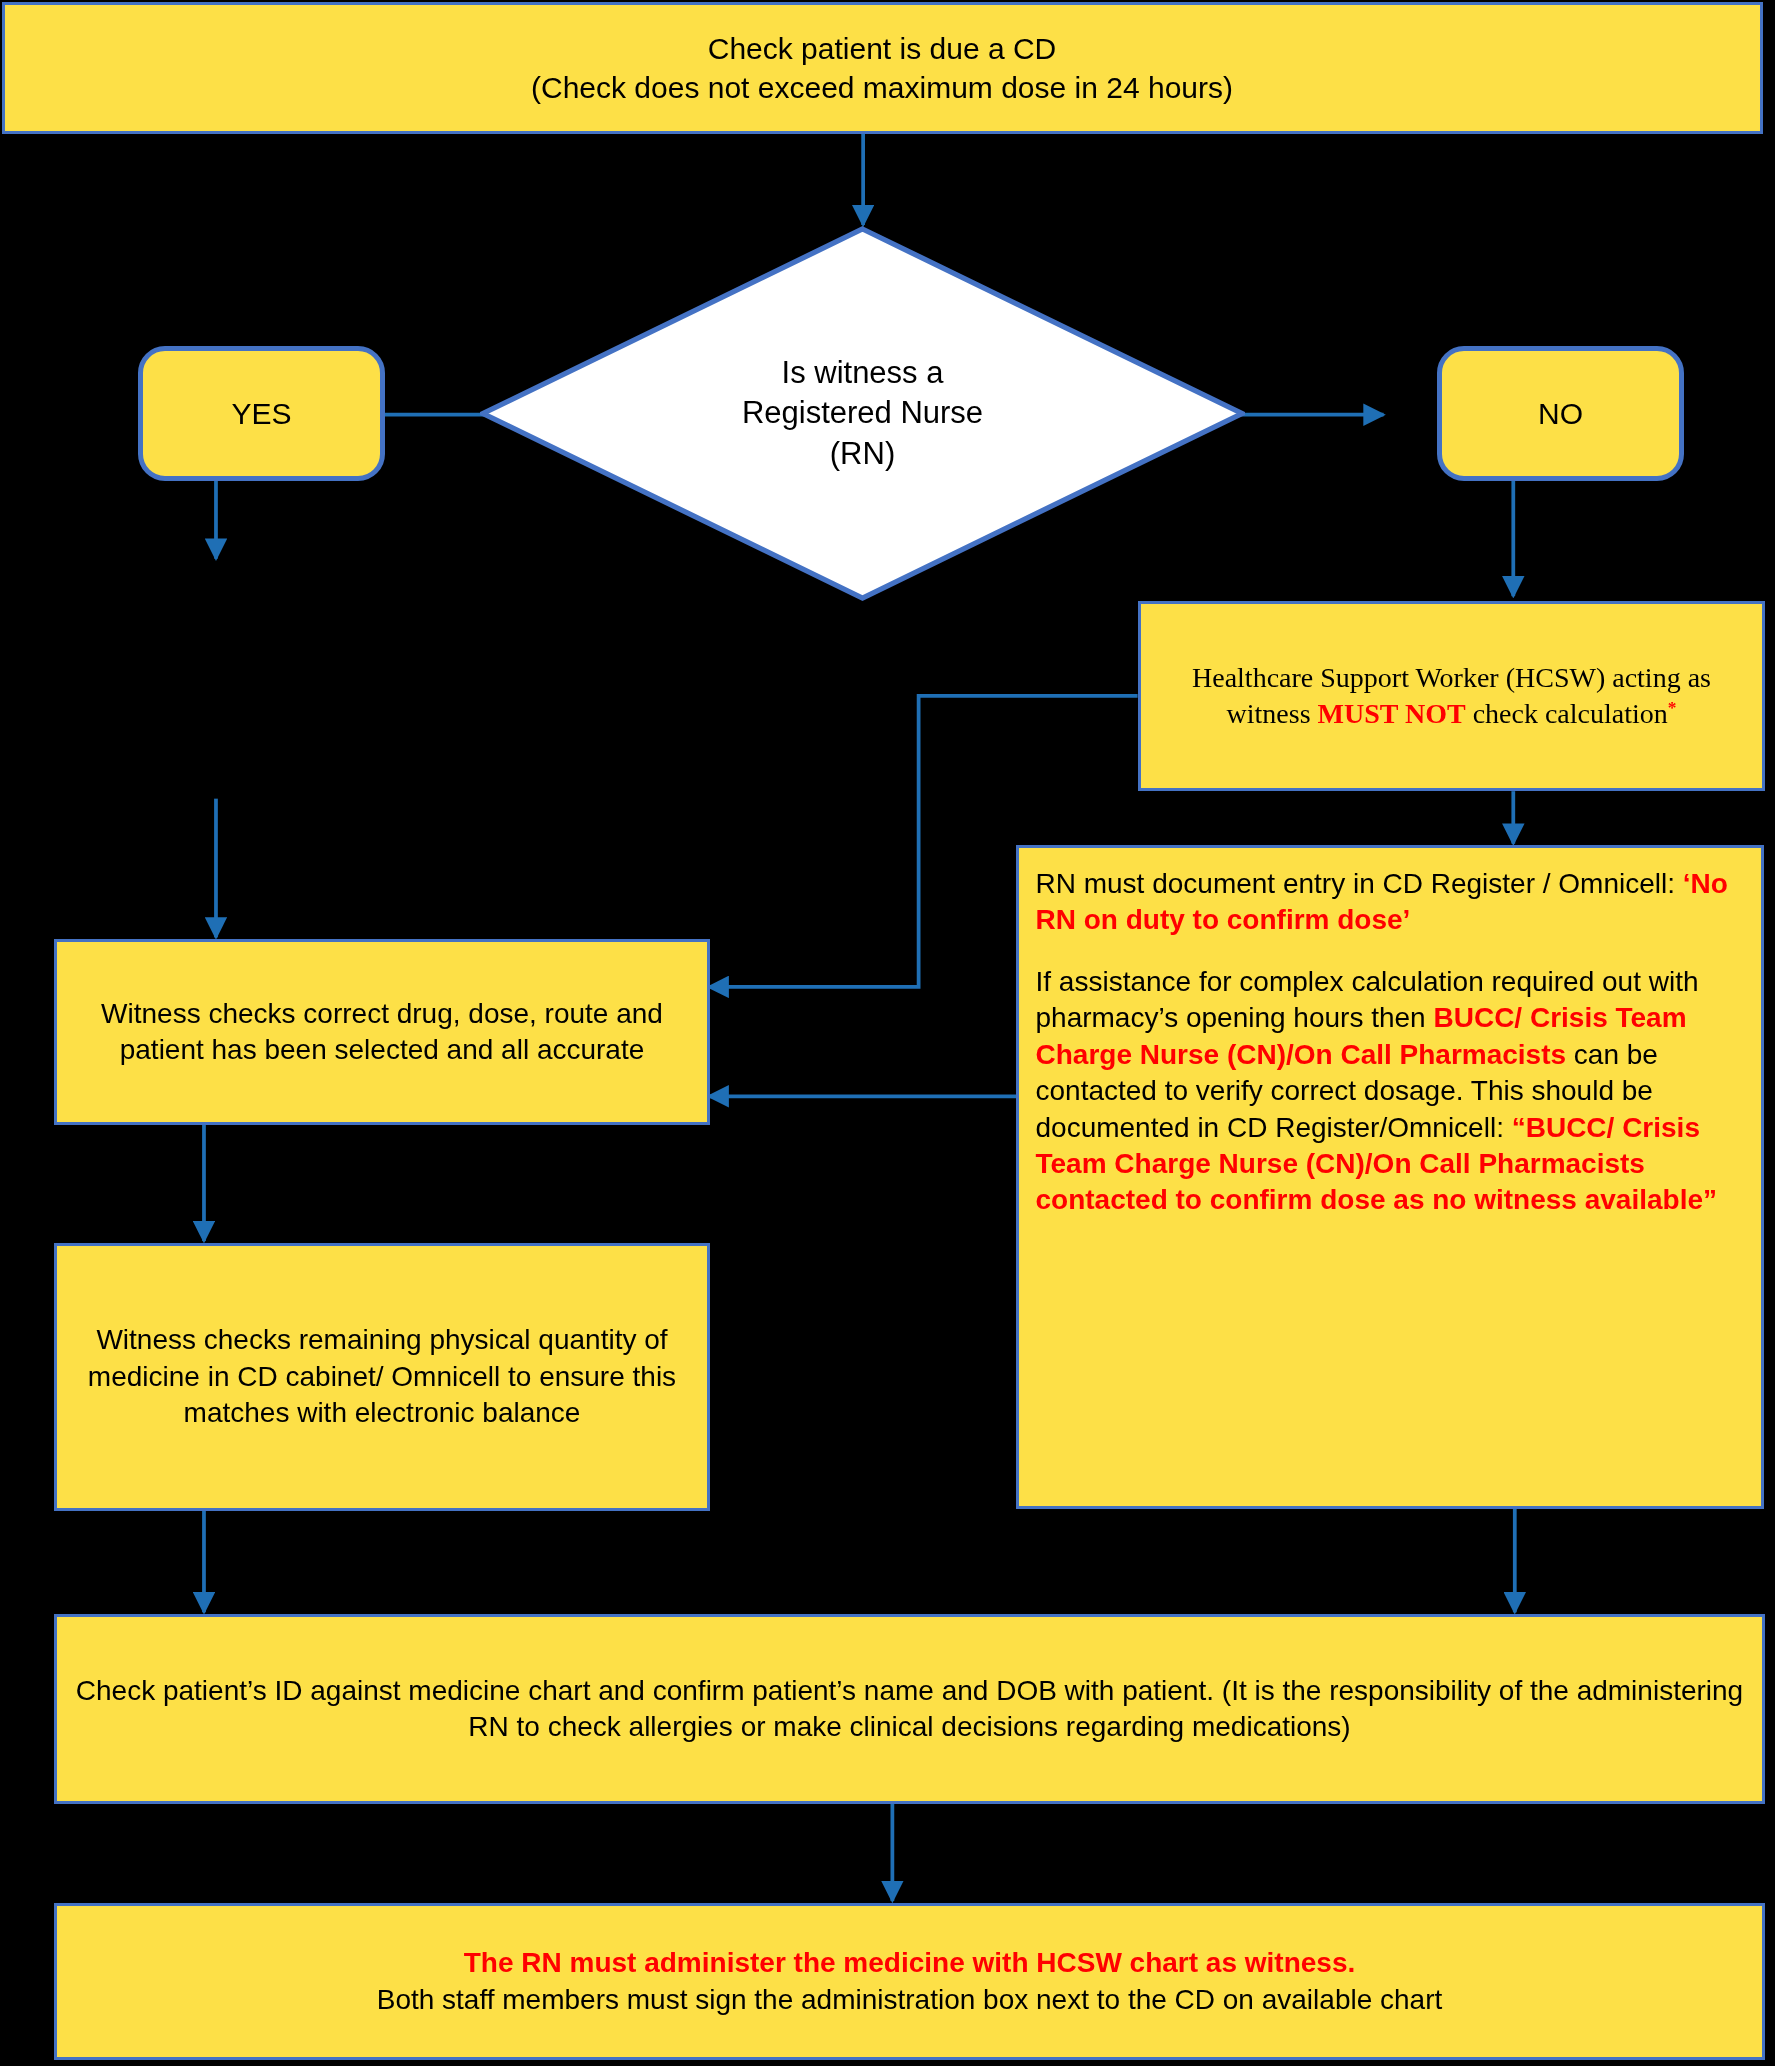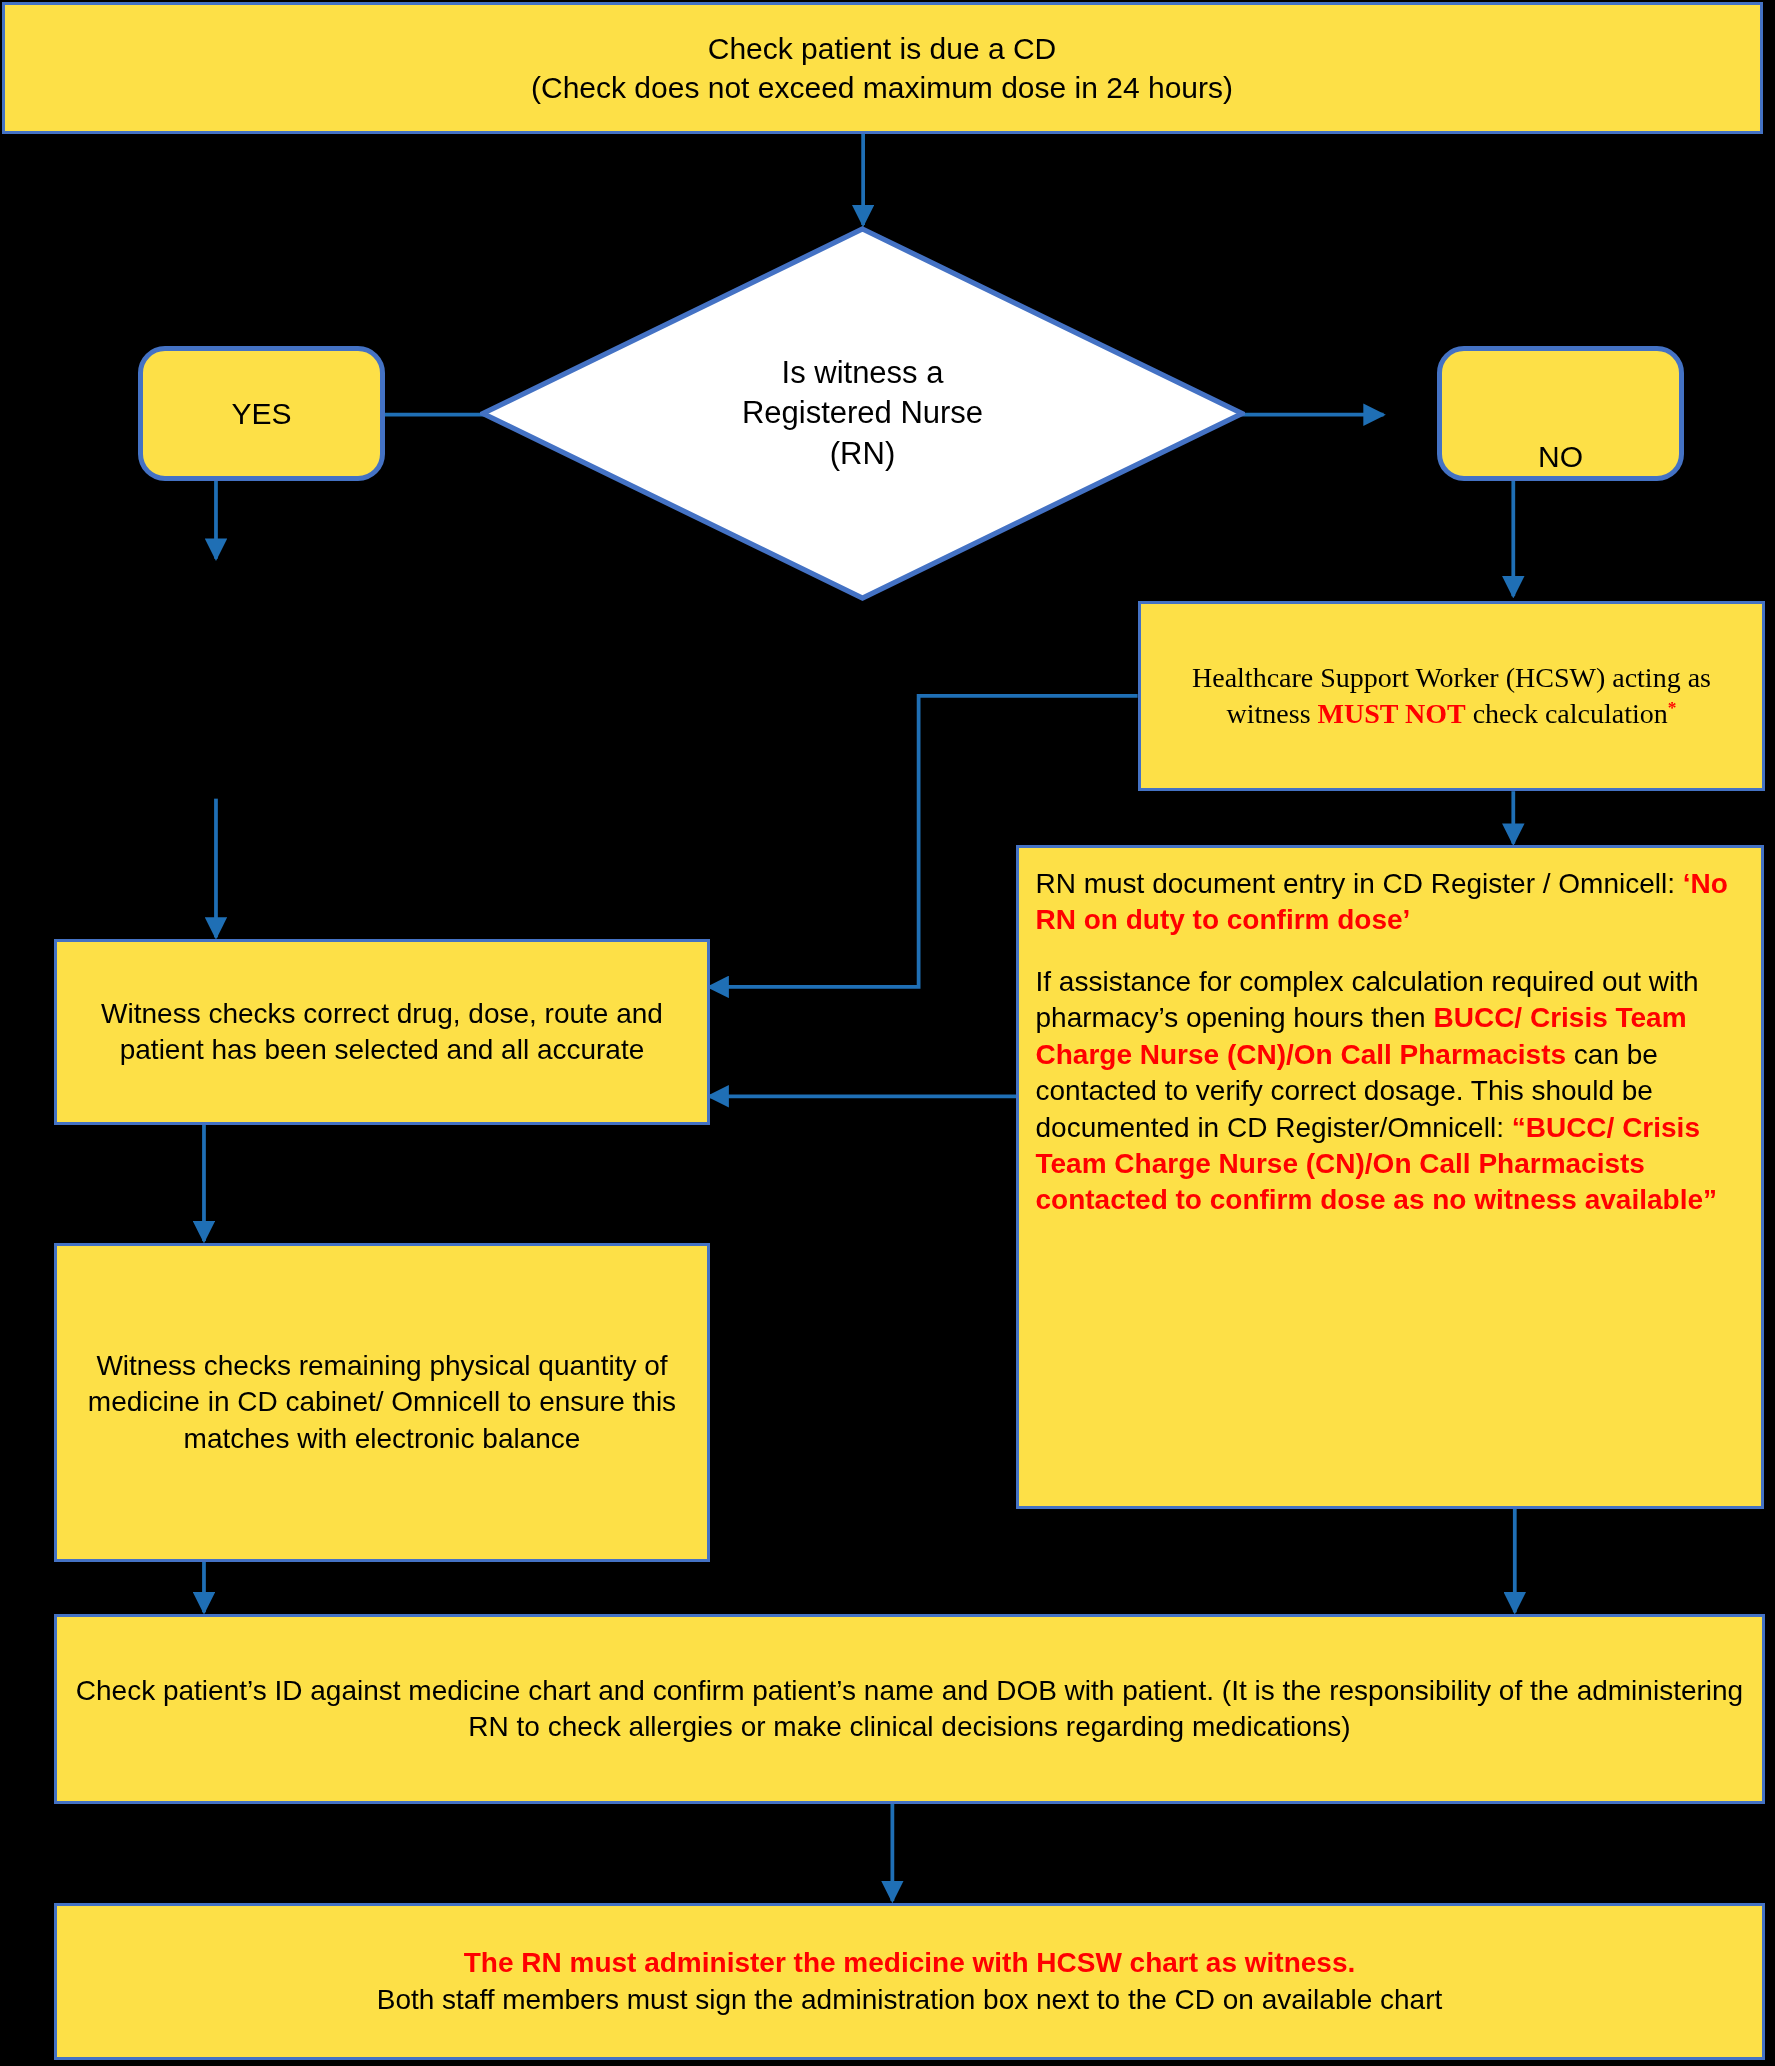--- a/index.html
+++ b/index.html
@@ -111,21 +111,21 @@
       <span>Is witness a</span><br>
       <span>Registered Nurse</span><br>
       <span>(RN)</span>
     </div>
   </div>
 
   <div class="node rounded" style="left:94px; top:346px; width:247px; height:135px; font-size:30px; z-index:2;">
     <span class="txt">YES</span>
   </div>
 
-  <div class="node rounded" style="left:1393px; top:346px; width:247px; height:135px; font-size:30px; z-index:2;align-items:flex-end;">
+  <div class="node rounded" style="left:1393px; top:346px; width:247px; height:135px; font-size:30px; z-index:2;">
     <span class="txt">NO</span>
   </div>
 
   <div class="node" style="left:1138px; top:601px; width:627px; height:190px; font-size:28px; z-index:2;font-family:Liberation Serif, serif;">
     <span class="txt">
       <span>Healthcare Support Worker (HCSW) acting as witness </span><span class="red">MUST NOT</span><span> check calculation</span><span class="sup">*</span>
     </span>
   </div>
 
   <div class="node" style="left:1016px; top:845px; width:748px; height:664px; font-size:28px; z-index:2;
@@ -134,21 +134,21 @@
       <span>RN must document entry in CD Register / Omnicell: </span><span class="red">‘</span><span class="red">No RN on duty to confirm dose</span><span class="red">’</span>
       <span class="gap"></span>
       <span>If assistance for complex calculation required out with pharmacy’s opening hours then </span><span class="red">BUCC/ Crisis Team Charge Nurse (CN)/On Call Pharmacists</span><span> can be contacted to verify correct dosage. This should be documented in CD Register/Omnicell: </span><span class="red">“</span><span class="red">BUCC/ Crisis Team Charge Nurse (CN)/On Call Pharmacists contacted to confirm dose as no witness available</span><span class="red">”</span>
     </span>
   </div>
 
   <div class="node" style="left:54px; top:939px; width:656px; height:186px; font-size:28px; z-index:2;">
     <span class="txt">Witness checks correct drug, dose, route and patient has been selected and all accurate</span>
   </div>
 
-  <div class="node" style="left:54px; top:1243px; width:656px; height:319px; font-size:28px; z-index:2;justify-content:flex-end;">
+  <div class="node" style="left:54px; top:1243px; width:656px; height:268px; font-size:28px; z-index:2;justify-content:flex-end;">
     <span class="txt">Witness checks remaining physical quantity of medicine in CD cabinet/ Omnicell to ensure this matches with electronic balance</span>
   </div>
 
   <div class="node" style="left:54px; top:1614px; width:1711px; height:190px; font-size:28px; z-index:2;justify-content:flex-end;">
     <span class="txt">
       <span>Check patient’s ID against medicine chart and confirm patient’s name and DOB with patient.</span>
       <span>(It is the responsibility of the administering RN to check allergies or make clinical decisions regarding medications)</span>
     </span>
   </div>
 

